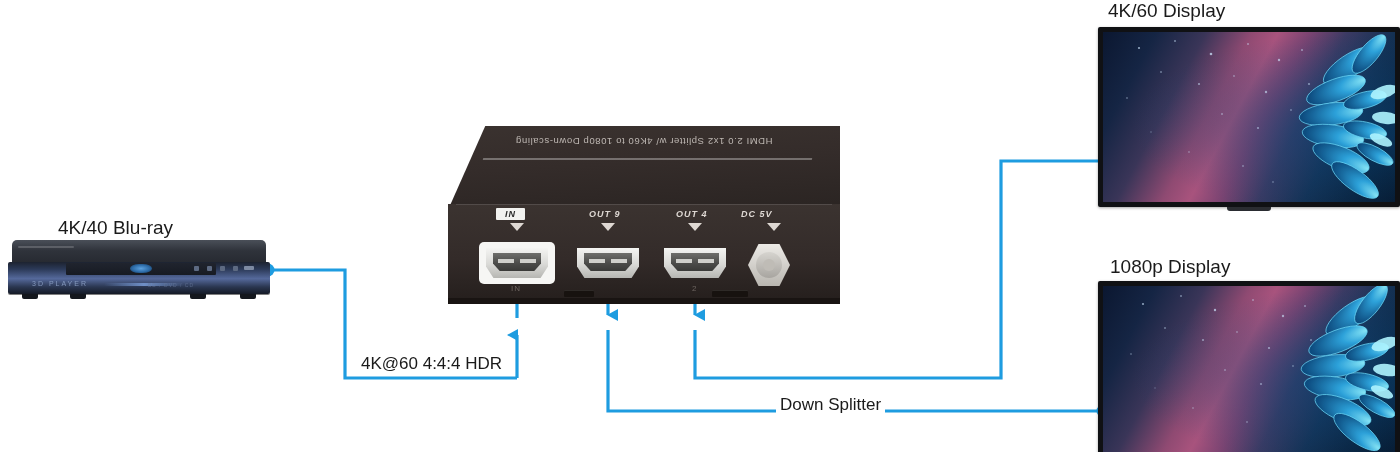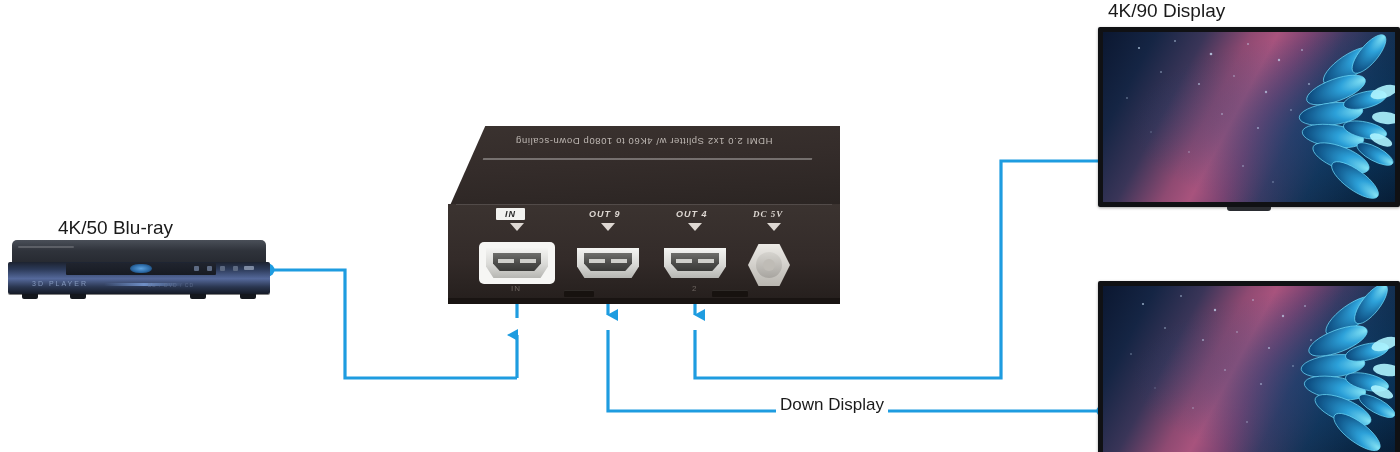--- a/index.html
+++ b/index.html
@@ -139,21 +139,21 @@
     <g fill="#1E9CE0">
       <circle cx="268" cy="270" r="6.5"></circle>
       <circle cx="1120" cy="161" r="6.5"></circle>
       <circle cx="1103" cy="411" r="6.5"></circle>
       <circle cx="517" cy="262" r="5.5"></circle>
       <circle cx="608" cy="262" r="5.5"></circle>
       <circle cx="695" cy="262" r="5.5"></circle>
     </g>
   </svg>
 
-  <div class="lbl" style="left:58px;top:217px;">4K/50 Blu-ray</div>
+  <div class="lbl" style="left:58px;top:217px;">4K/40 Blu-ray</div>
 
   <div id="bluray">
     <div class="br-top"></div>
     <div class="br-face">
       <div class="br-tray"></div>
       <div class="br-bd"></div>
       <div class="br-btns">
         <i></i>
           <i></i>
           <i></i>
@@ -182,21 +182,21 @@
 
       <div class="port-tag boxed" style="left:48px;top:4px;">IN</div>
       <div class="tri" style="left:62px;top:19px;"></div>
 
       <div class="port-tag" style="left:141px;top:5px;">OUT 9</div>
       <div class="tri" style="left:153px;top:19px;"></div>
 
       <div class="port-tag" style="left:228px;top:5px;">OUT 4</div>
       <div class="tri" style="left:240px;top:19px;"></div>
 
-      <div class="port-tag" style="left:305px;top:5px;font-family:Liberation Serif, serif;">DC 5V</div>
+      <div class="port-tag" style="left:293px;top:5px;">DC 5V</div>
       <div class="tri" style="left:319px;top:19px;"></div>
 
       <div class="hdmi ring" style="left:38px;top:44px;">
         <div class="bez"></div>
         <div class="shell"></div>
           <div class="inner"></div>
           <div class="pins"></div>
       </div>
       <div class="sub-tag" style="left:63px;top:80px;">IN</div>
 
@@ -217,21 +217,21 @@
         <div class="hex"></div>
           <div class="c1"></div>
           <div class="c2"></div>
       </div>
 
       <div class="vent" style="left:116px;top:86px;width:30px;"></div>
       <div class="vent" style="left:264px;top:86px;width:36px;"></div>
     </div>
   </div>
 
-  <div class="lbl" style="left:1108px;top:0px;">4K/90 Display</div>
+  <div class="lbl" style="left:1108px;top:0px;">4K/60 Display</div>
 
   <div class="tv" style="left:1098px;top:27px;width:292px;height:170px;">
     <div class="screen">
       <div class="wp-base"></div>
       <svg class="wp-stars" viewBox="0 0 292 170" preserveAspectRatio="none">
         <g fill="#cfe8ff">
           <circle cx="36" cy="16" r="1.1" opacity=".8"></circle>
             <circle cx="72" cy="9" r="1" opacity=".6"></circle>
           <circle cx="108" cy="22" r="1.3" opacity=".85"></circle>
             <circle cx="145" cy="12" r="1" opacity=".55"></circle>
@@ -276,20 +276,21 @@
         <g fill="#aef4ff" opacity=".9">
           <ellipse cx="281" cy="60" rx="14" ry="6" transform="rotate(-18 281 60)"></ellipse>
           <ellipse cx="283" cy="86" rx="14" ry="6" transform="rotate(6 283 86)"></ellipse>
           <ellipse cx="278" cy="108" rx="12" ry="5" transform="rotate(24 278 108)"></ellipse>
         </g>
       </svg>
     </div>
     <div class="foot"></div>
   </div>
 
+  <div class="lbl" style="left:1110px;top:256px;">1080p Display</div>
 
   <div class="tv" style="left:1098px;top:281px;width:292px;height:166px;">
     <div class="screen">
       <div class="wp-base"></div>
       <svg class="wp-stars" viewBox="0 0 292 166" preserveAspectRatio="none">
         <g fill="#cfe8ff">
           <circle cx="40" cy="18" r="1.1" opacity=".75"></circle>
             <circle cx="78" cy="10" r="1" opacity=".55"></circle>
           <circle cx="112" cy="24" r="1.2" opacity=".8"></circle>
             <circle cx="150" cy="14" r="1" opacity=".5"></circle>
@@ -332,15 +333,16 @@
         <g fill="#aef4ff" opacity=".9">
           <ellipse cx="282" cy="58" rx="14" ry="6" transform="rotate(-18 282 58)"></ellipse>
           <ellipse cx="284" cy="84" rx="14" ry="6" transform="rotate(6 284 84)"></ellipse>
           <ellipse cx="279" cy="106" rx="12" ry="5" transform="rotate(25 279 106)"></ellipse>
         </g>
       </svg>
     </div>
 
   </div>
 
-  <div class="lbl cable" style="left:776px;top:394px;">Down Display</div>
+  <div class="lbl cable" style="left:357px;top:353px;">4K@60 4:4:4 HDR</div>
+  <div class="lbl cable" style="left:776px;top:394px;">Down Splitter</div>
 
 </div>
 
 </body></html>

